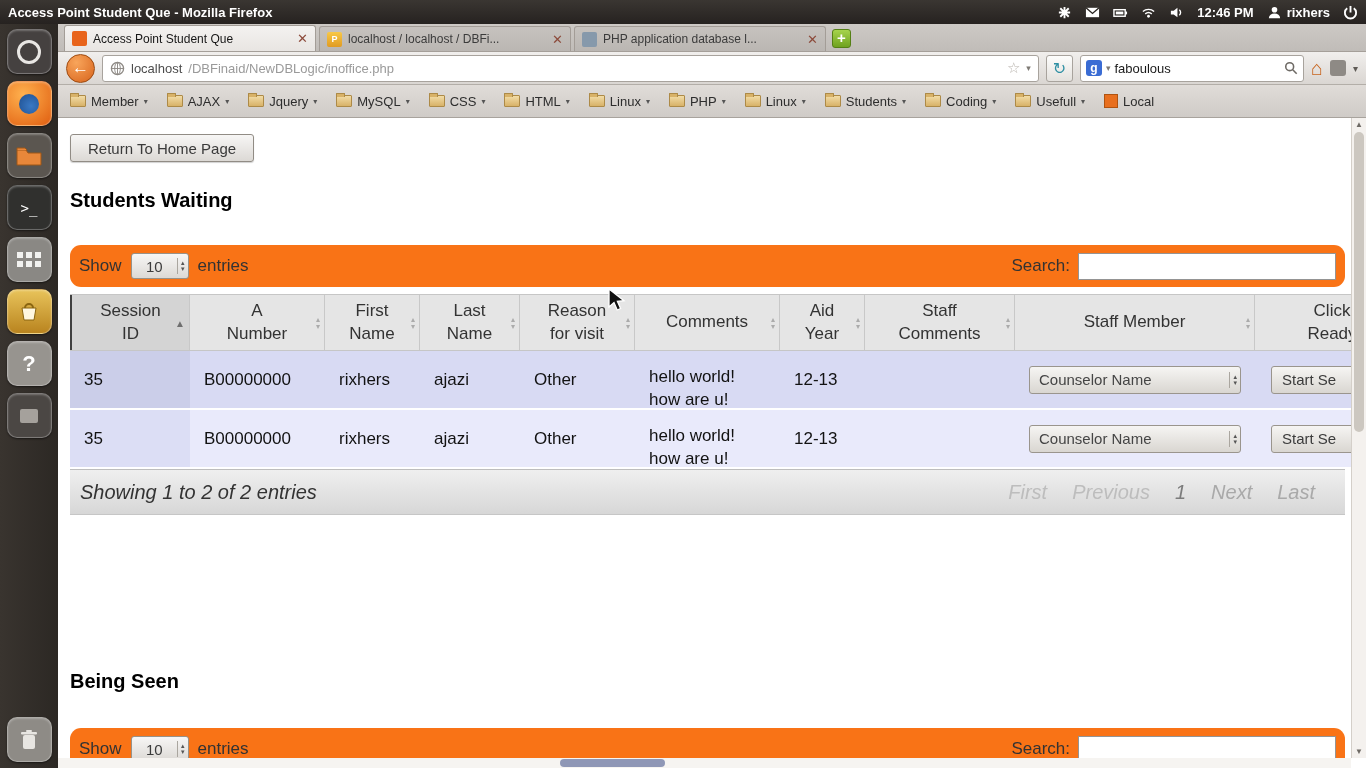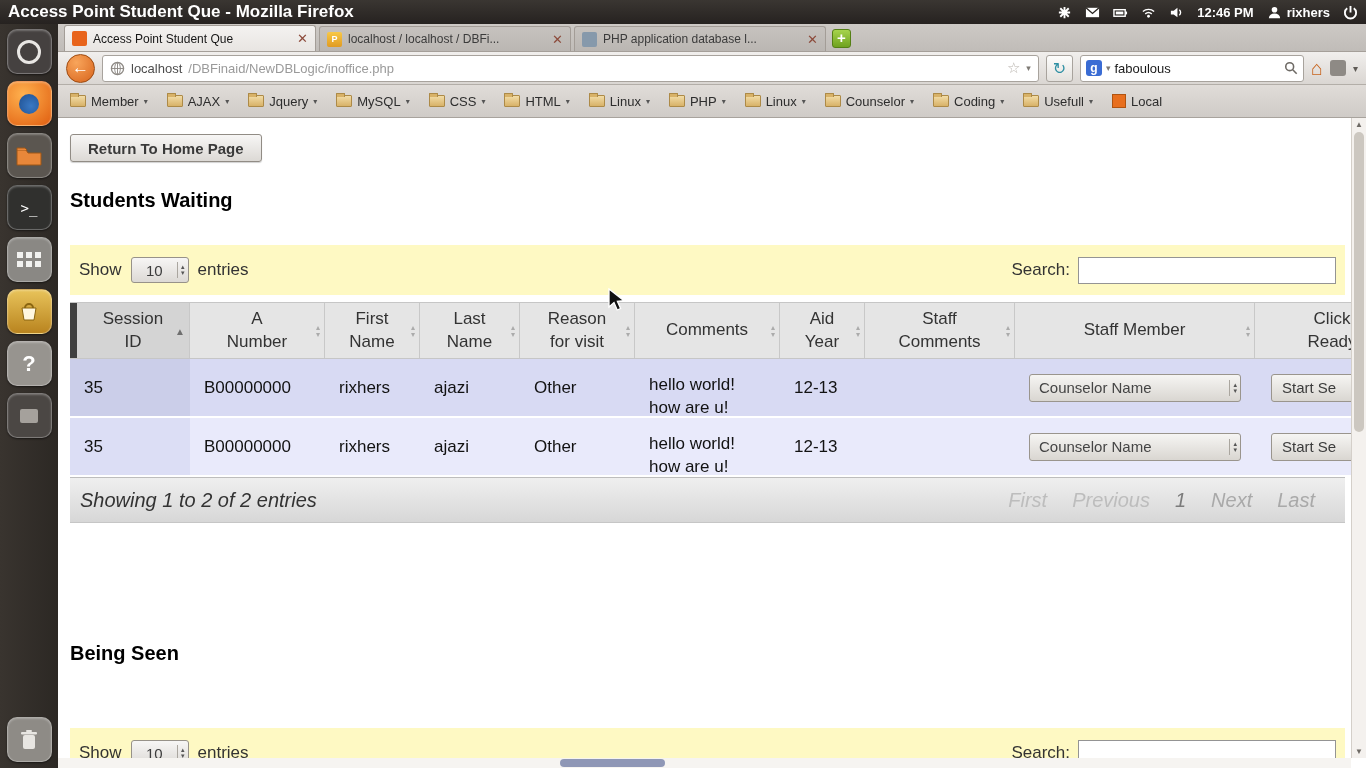--- a/index.html
+++ b/index.html
@@ -1,21 +1,21 @@
 <!DOCTYPE html>
 <html><head>
 <meta charset="utf-8">
 <style>
   *{margin:0;padding:0;box-sizing:border-box;}
   html,body{width:1366px;height:768px;overflow:hidden;}
   body{font-family:"Liberation Sans","DejaVu Sans",sans-serif;background:#fff;position:relative;}
 
   
   .sysbar{position:absolute;top:0;left:0;width:1366px;height:24px;background:linear-gradient(#3a3632,#262220);color:#fff;display:flex;align-items:center;padding:0 8px;z-index:60;}
-  .sysbar .title{font-weight:bold;font-size:17px;}
+  .sysbar .title{font-weight:bold;font-size:13px;}
   .sysbar .spacer{flex:1;}
   .tray{display:flex;align-items:center;gap:13px;font-size:13px;}
   .tray svg{width:15px;height:15px;display:block;}
   .tray .clock{font-weight:bold;}
   .tray .user{display:flex;align-items:center;gap:5px;font-weight:bold;}
 
   
   .launcher{position:absolute;left:0;top:24px;bottom:0;width:58px;background:linear-gradient(90deg,#39342f,#2c2824);z-index:50;display:flex;flex-direction:column;align-items:center;padding:5px 0 6px;gap:7px;}
   .licon{width:45px;height:45px;border-radius:10px;border:1px solid rgba(255,255,255,.28);box-shadow:inset 0 1px 2px rgba(255,255,255,.25),0 1px 2px rgba(0,0,0,.5);display:flex;align-items:center;justify-content:center;color:#fff;font-size:19px;flex:0 0 auto;}
   .li-dash{background:#454140;}
@@ -65,39 +65,39 @@
 
   .bmbar{height:33px;background:linear-gradient(#e0dcd8,#cfcbc7);display:flex;align-items:center;padding:0 12px;gap:19px;border-bottom:1px solid #a8a39d;font-size:13px;color:#2d2d2d;}
   .bm{display:flex;align-items:center;gap:5px;white-space:nowrap;}
   .fold{width:16px;height:12px;background:linear-gradient(#f2dca6,#d8b268);border:1px solid #ad8a47;border-radius:1px;position:relative;flex:0 0 auto;}
   .fold::before{content:"";position:absolute;top:-3px;left:-1px;width:7px;height:3px;background:#d8b268;border:1px solid #ad8a47;border-bottom:none;border-radius:1px 1px 0 0;}
   .bm .caret{font-size:8px;color:#555;}
   .sq-local{width:14px;height:14px;background:#e86f1e;border:1px solid #b05310;flex:0 0 auto;}
 
   
   .viewport{position:absolute;left:0;top:94px;right:0;bottom:0;background:#fff;overflow:hidden;}
-  .return-btn{position:absolute;left:12px;top:16px;height:28px;padding:0 17px;font-size:15px;color:#3a3a3a;background:linear-gradient(#f7f6f5,#dcd9d5);border:1px solid #918c85;border-radius:3px;box-shadow:0 1px 1px rgba(0,0,0,.18);font-family:inherit;font-weight:bold;}
+  .return-btn{position:absolute;left:12px;top:16px;height:28px;padding:0 17px;font-size:15px;color:#3a3a3a;background:linear-gradient(#f7f6f5,#dcd9d5);border:1px solid #918c85;border-radius:3px;box-shadow:0 1px 1px rgba(0,0,0,.18);font-family:inherit;}
   .h-section{position:absolute;left:12px;font-size:20px;font-weight:bold;color:#000;}
   .h-waiting{top:71px;}
-  .h-seen{top:524px;}
+  .h-seen{top:552px;}
 
   .dtw{position:absolute;left:12px;width:1320px;}
   .dt-waiting{top:127px;}
   .dt-seen-controls{top:610px;}
-  .dt-controls{height:50px;width:1275px;background:#fef9c3;display:flex;align-items:center;padding:0 9px;font-size:17px;color:#333;}
+  .dt-controls{height:42px;width:1275px;background:#f97316;display:flex;align-items:center;padding:0 9px;font-size:17px;color:#333;border-radius:11px;}
   .len-sel{width:58px;height:26px;margin:0 9px;background:linear-gradient(#f7f6f5,#dcd9d5);border:1px solid #979289;border-radius:3px;display:flex;align-items:center;font-size:15px;color:#3c3c3c;}
   .len-sel .val{flex:1;text-align:center;}
   .stepper{display:flex;flex-direction:column;align-items:center;font-size:7px;line-height:6px;color:#555;border-left:1px solid #aaa69f;padding:2px 3px;}
   .search-wrap{margin-left:auto;display:flex;align-items:center;gap:8px;}
   .dt-search{width:258px;height:27px;border:1px solid #949494;font-size:15px;padding:0 6px;font-family:inherit;outline:none;background:#fff;}
 
   .dt-table{width:1315px;margin-top:7px;}
   .thead{display:flex;height:57px;border-top:1px solid #c6c6c6;border-bottom:1px solid #c6c6c6;font-size:17px;color:#333;}
   .th{background:#e5e5e5;border-right:1px solid #c8c8c8;position:relative;display:flex;align-items:center;justify-content:center;text-align:center;}
-  .th:first-child{border-left:7px solid #404040;}
+  .th:first-child{border-left:2px solid #404040;}
   .th.sorted{background:#d4d4d4;}
   .th .txt{display:block;line-height:1.3;}
   .sortpair{position:absolute;right:4px;top:50%;transform:translateY(-50%);display:flex;flex-direction:column;font-size:8px;line-height:7px;color:#ababab;}
   .sortasc{position:absolute;right:4px;top:50%;transform:translateY(-50%);font-size:10px;color:#6f6f6f;}
   .trow{display:flex;height:59px;font-size:17px;color:#121212;border-bottom:2px solid #fff;}
   .trow .td{display:flex;align-items:center;padding-left:14px;overflow:hidden;}
   .row-odd .td{background:#d8daf3;}
   .row-odd .td.c0{background:#cbcee9;}
   .row-even .td{background:#e9eafb;}
   .row-even .td.c0{background:#dcdef5;}
@@ -320,21 +320,21 @@
         <span>PHP</span>
         <span class="caret">▾</span>
       </span>
     <span class="bm">
         <span class="fold"></span>
         <span>Linux</span>
         <span class="caret">▾</span>
       </span>
     <span class="bm">
         <span class="fold"></span>
-        <span>Counselor</span>
+        <span>Students</span>
         <span class="caret">▾</span>
       </span>
     <span class="bm">
         <span class="fold"></span>
         <span>Coding</span>
         <span class="caret">▾</span>
       </span>
     <span class="bm">
         <span class="fold"></span>
         <span>Usefull</span>

